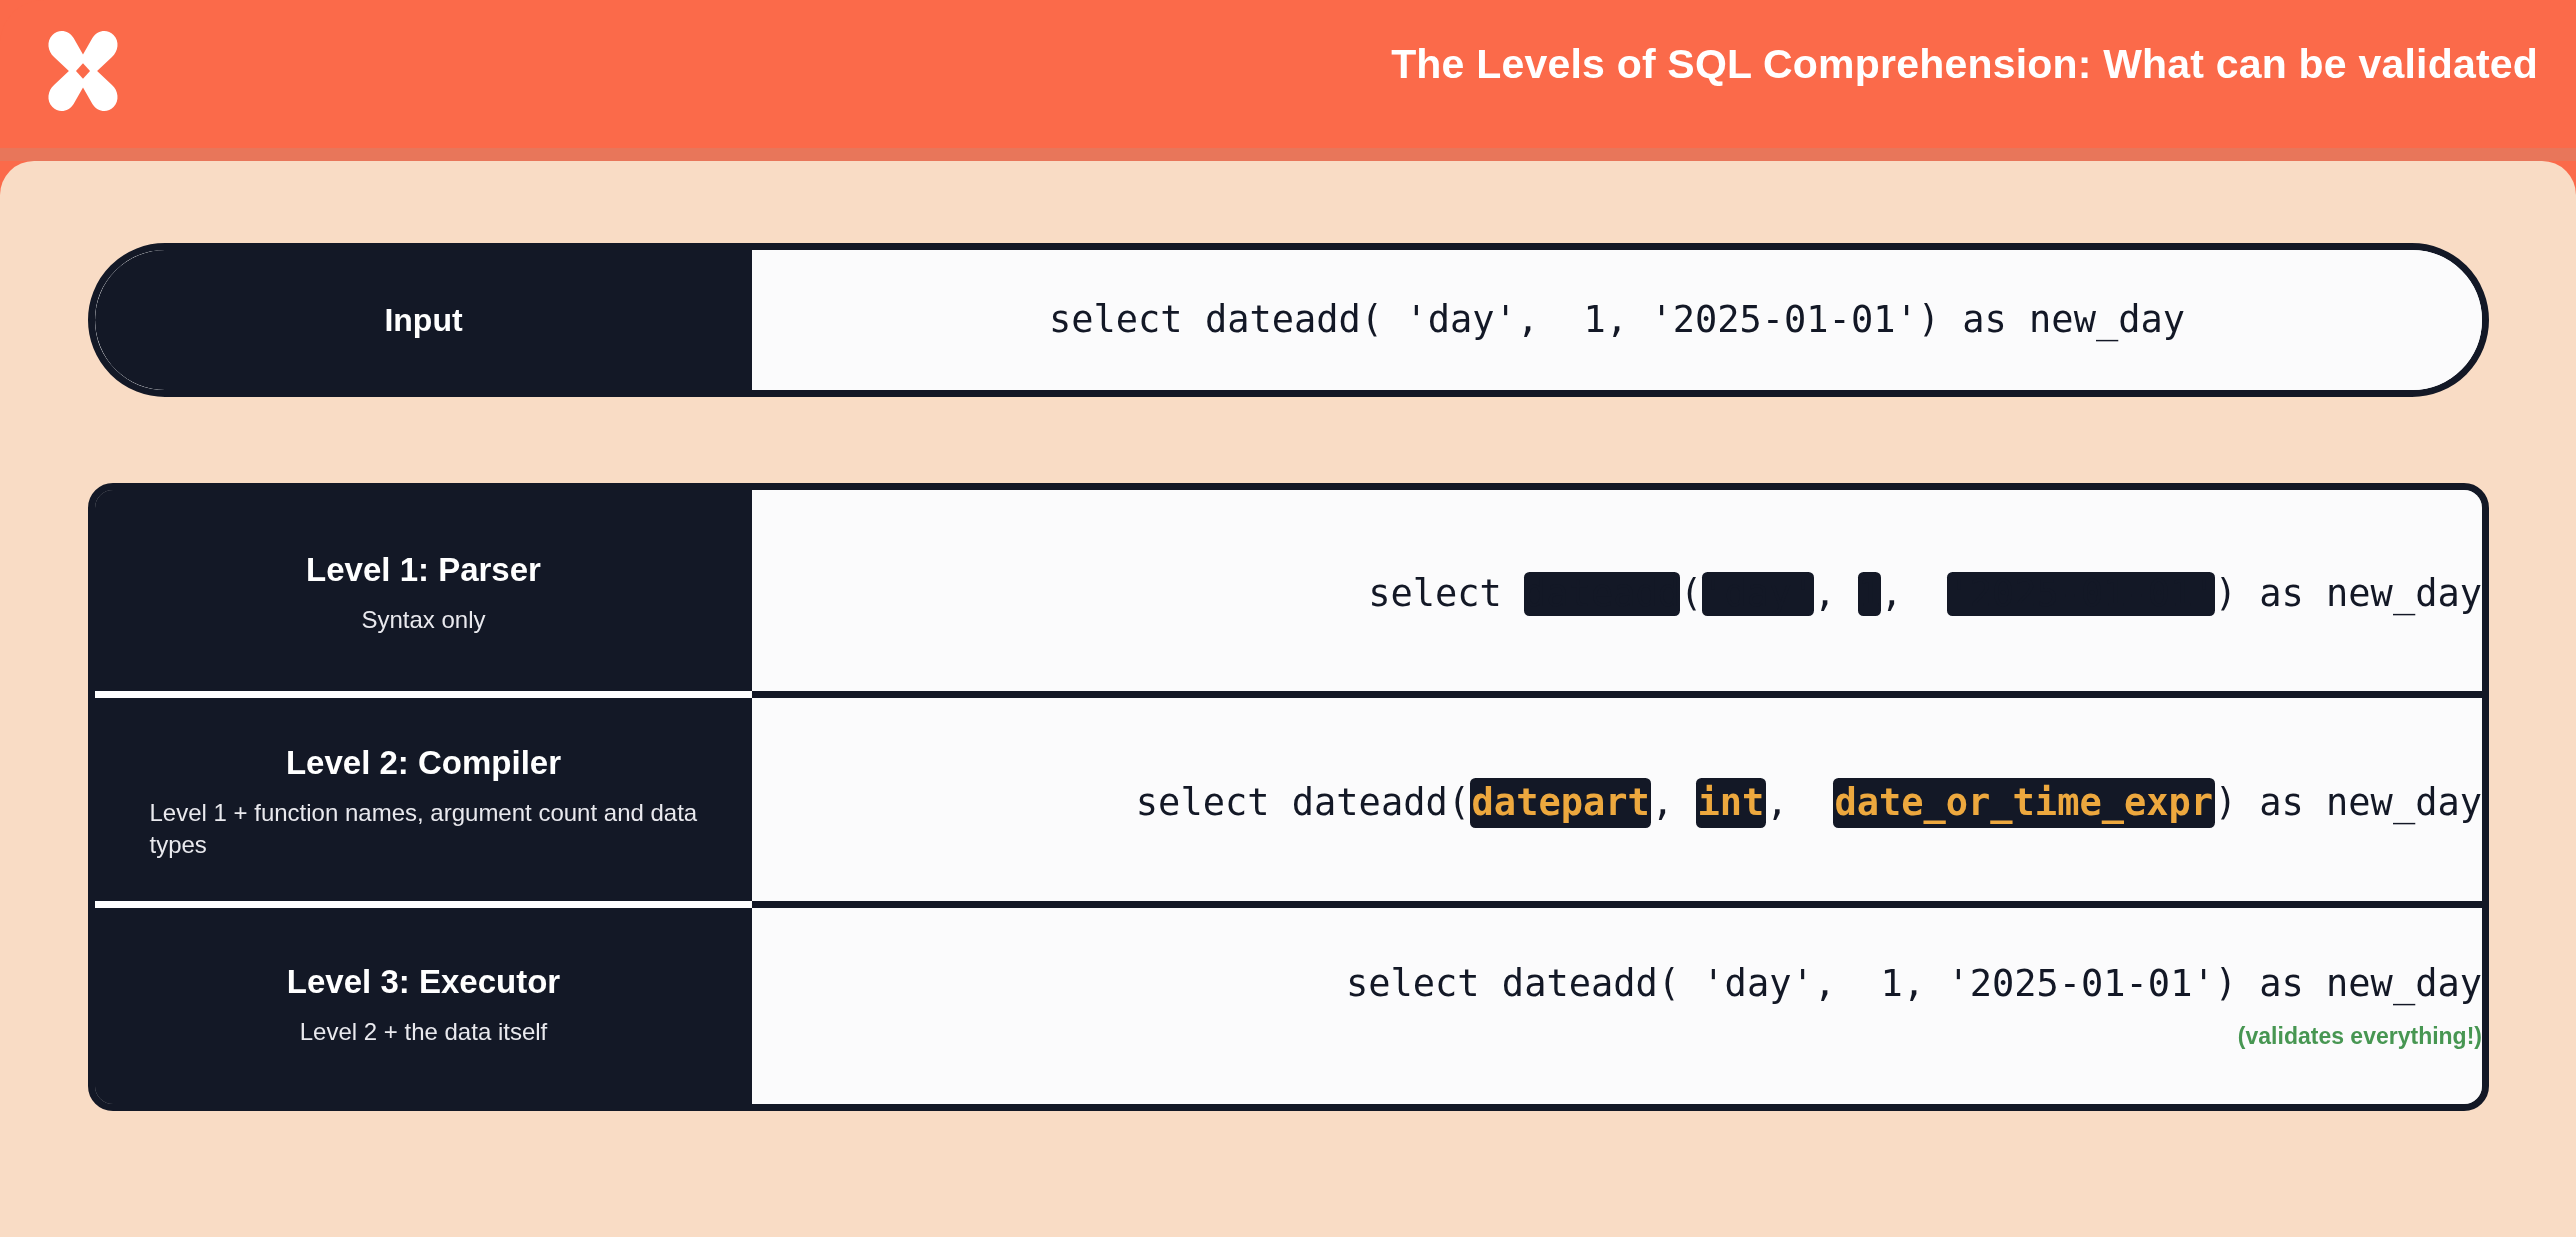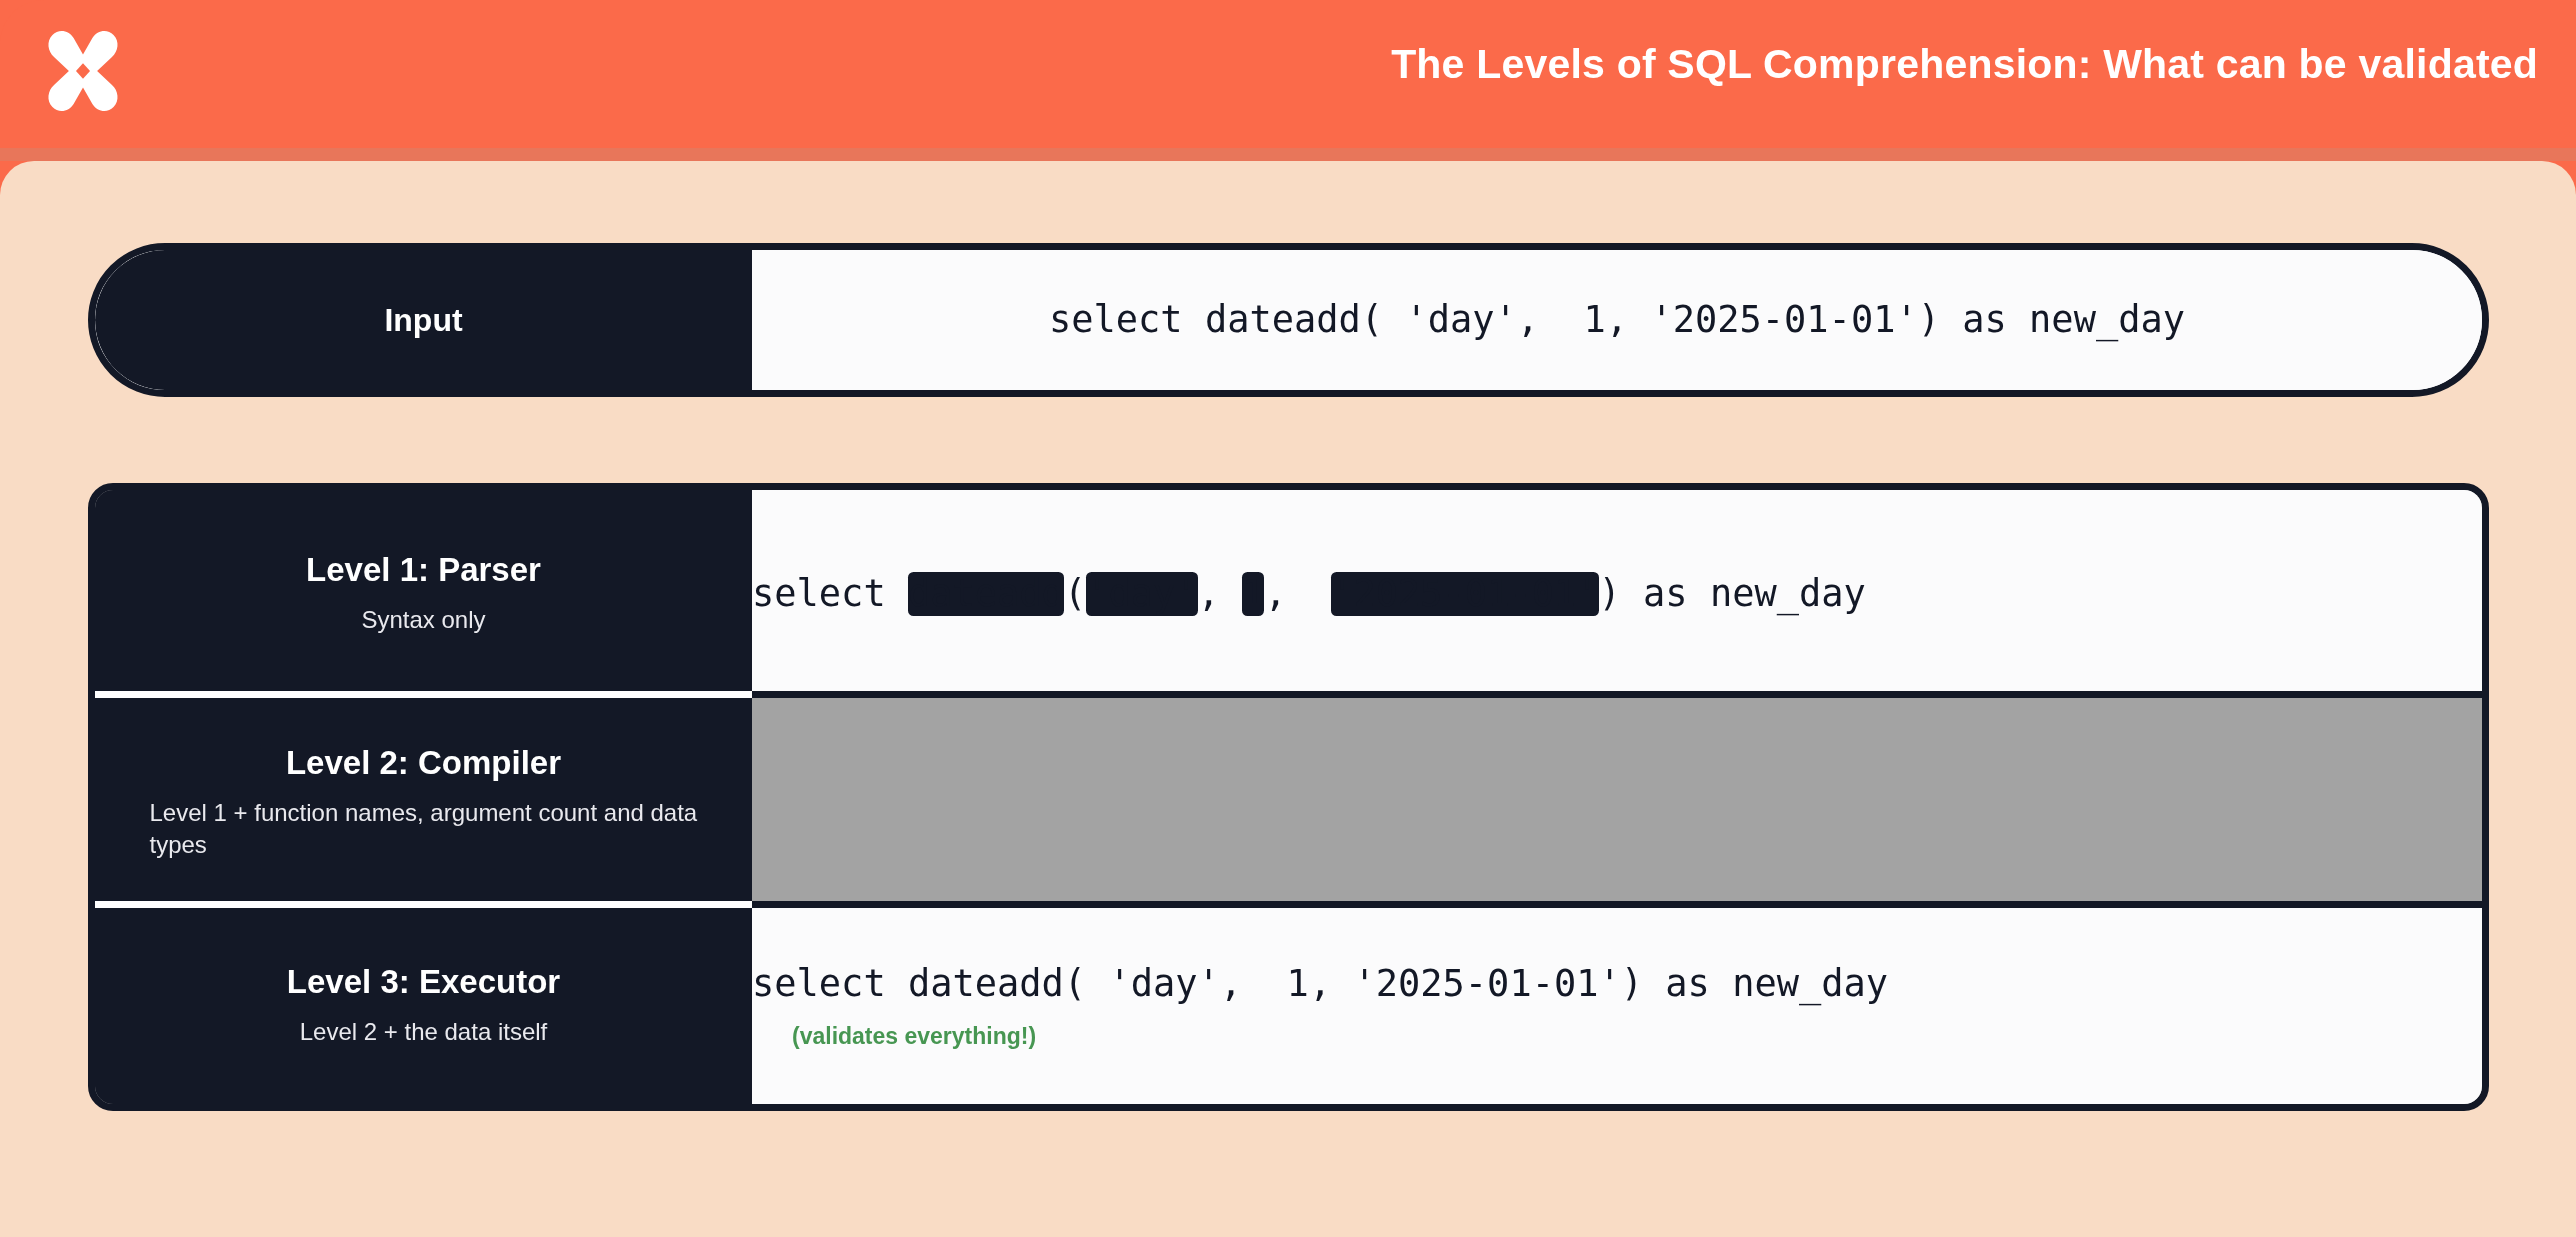--- a/index.html
+++ b/index.html
@@ -168,21 +168,21 @@
     margin-top: 15.7px;
     max-width: 548px;
     font-family: "Liberation Sans", sans-serif;
   }
 
   .level-code-col {
     flex: 1 1 auto;
     background: #FBFBFC;
     display: flex;
     flex-direction: column;
-    align-items: flex-start;
+    align-items: flex-end;
     justify-content: center;
     position: relative;
   }
 
   
   .divider {
     position: absolute;
     left: 0;
     width: 100%;
     height: 7px;
@@ -293,20 +293,23 @@
     <div class="divider d1">
       <div class="d-left"></div>
       <div class="d-right"></div>
     </div>
 
     <div class="level-row r2">
       <div class="level-label-col">
         <div class="level-title">Level 2: Compiler</div>
         <div class="level-sub">Level 1 + function names, argument count and data types</div>
       </div>
+      <div class="level-code-col">
+        <div class="code"><span>select dateadd(</span><span class="chip">datepart</span><span>, </span><span class="chip">int</span><span>,  </span><span class="chip">date_or_time_expr</span><span>) as new_day</span></div>
+      </div>
     </div>
 
     <div class="divider d2">
       <div class="d-left"></div>
       <div class="d-right"></div>
     </div>
 
     <div class="level-row r3">
       <div class="level-label-col">
         <div class="level-title">Level 3: Executor</div>

